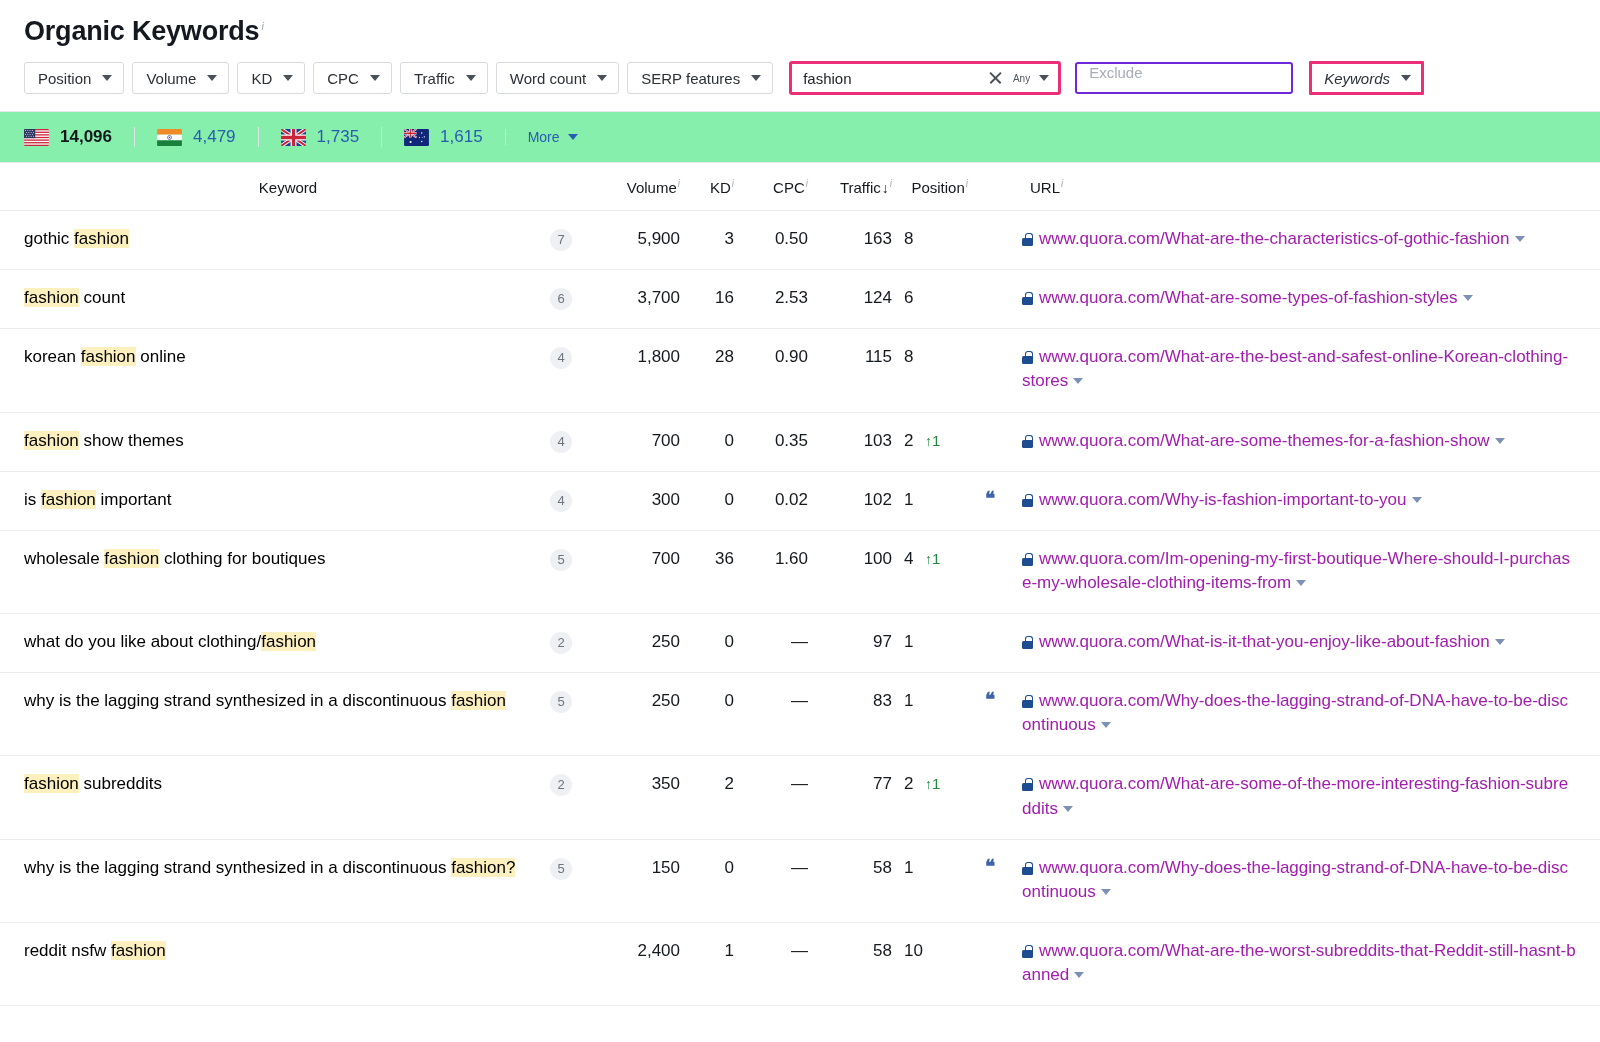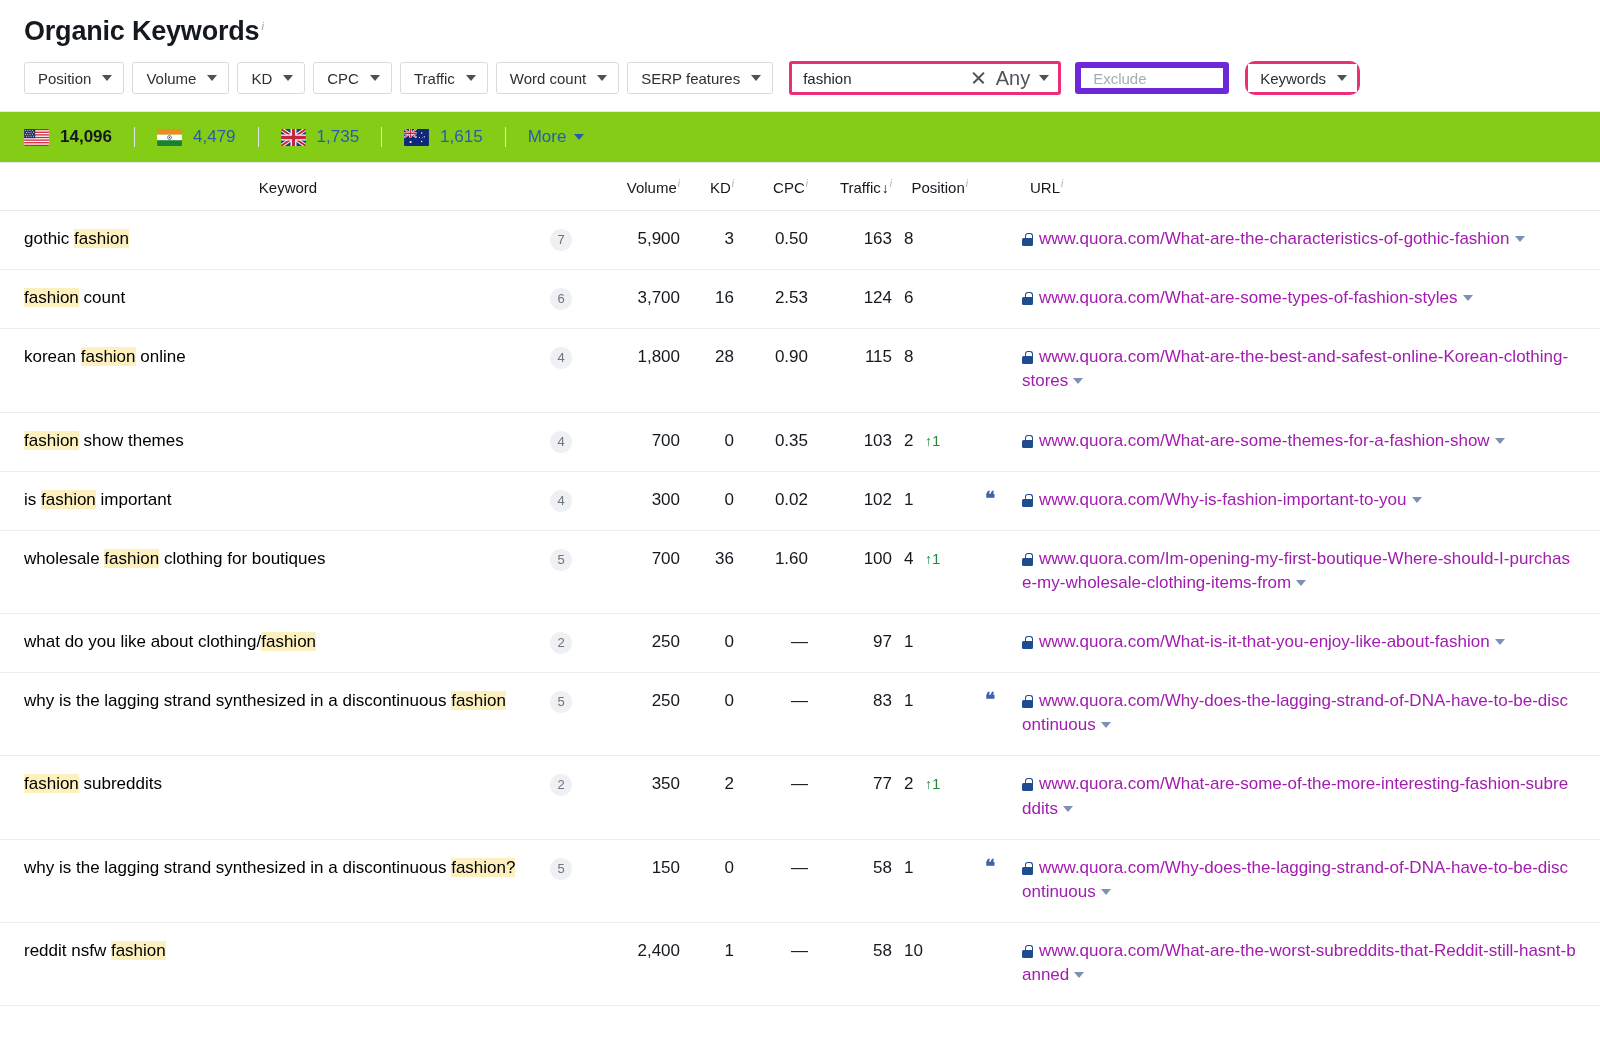--- a/index.html
+++ b/index.html
@@ -95,86 +95,86 @@
   .x-btn::before, .x-btn::after {
     content: "";
     position: absolute;
     left: 1px; top: 7px;
     width: 15px; height: 1.6px;
     background: #4b5159;
   }
   .x-btn::before { transform: rotate(45deg); }
   .x-btn::after  { transform: rotate(-45deg); }
   .any-label {
-    font-size: 20px;
+    font-size: 10px;
     color: #4e555d;
     margin-right: 9px;
     cursor: pointer;
   }
 
   .exclude-box {
     height: 32px;
-    width: 154px;
-    border: 6px solid #6d28d9;
+    width: 218px;
+    border: 2px solid #6d28d9;
     border-radius: 3px;
     display: flex;
-    align-items: center;
     padding: 0 12px;
     background: #fff;
     margin-left: 6px;
   }
   .exclude-ph { font-size: 15px; color: #a6adb6; }
 
   .kw-wrap {
     border: 3px solid #ec2d78;
-    border-radius: 10px;
+    border-radius: 1px;
     margin-left: 8px;
     height: 34px;
     display: flex;
     align-items: center;
+    font-style: italic;
   }
   .kw-inner {
     display: inline-flex;
     align-items: center;
     gap: 11px;
     height: 100%;
     padding: 0 10px 0 12px;
     background: #fff;
     font-size: 15px;
     color: #2c3138;
     white-space: nowrap;
     cursor: pointer;
   }
 
   
   .country-bar {
     display: flex;
     align-items: center;
     height: 52px;
-    background: #84cc16;
+    background: #86efac;
     border-top: 1px solid #e7eaee;
     border-bottom: 1px solid #e7eaee;
     padding: 0 24px;
     gap: 0;
   }
   .country {
     display: flex;
     align-items: center;
     gap: 11px;
     padding: 0 22px 0 0;
     cursor: pointer;
     font-size: 17px;
   }
   .country + .country { padding-left: 22px; border-left: 1px solid #dfe3e8; }
   .country .num { color: #285cb0; }
   .country.active .num { color: #14181f; font-weight: bold; }
   .more-link {
     padding-left: 22px;
     border-left: 1px solid #dfe3e8;
-    font-size: 17px;
+    font-size: 14px;
     color: #285cb0;
     display: flex;
     align-items: center;
     gap: 8px;
     cursor: pointer;
   }
   .more-link .caret { border-top-color: #285cb0; }
   .flag { width: 25px; height: 17px; display: block; flex: none; border-radius: 1px; }
 
   

